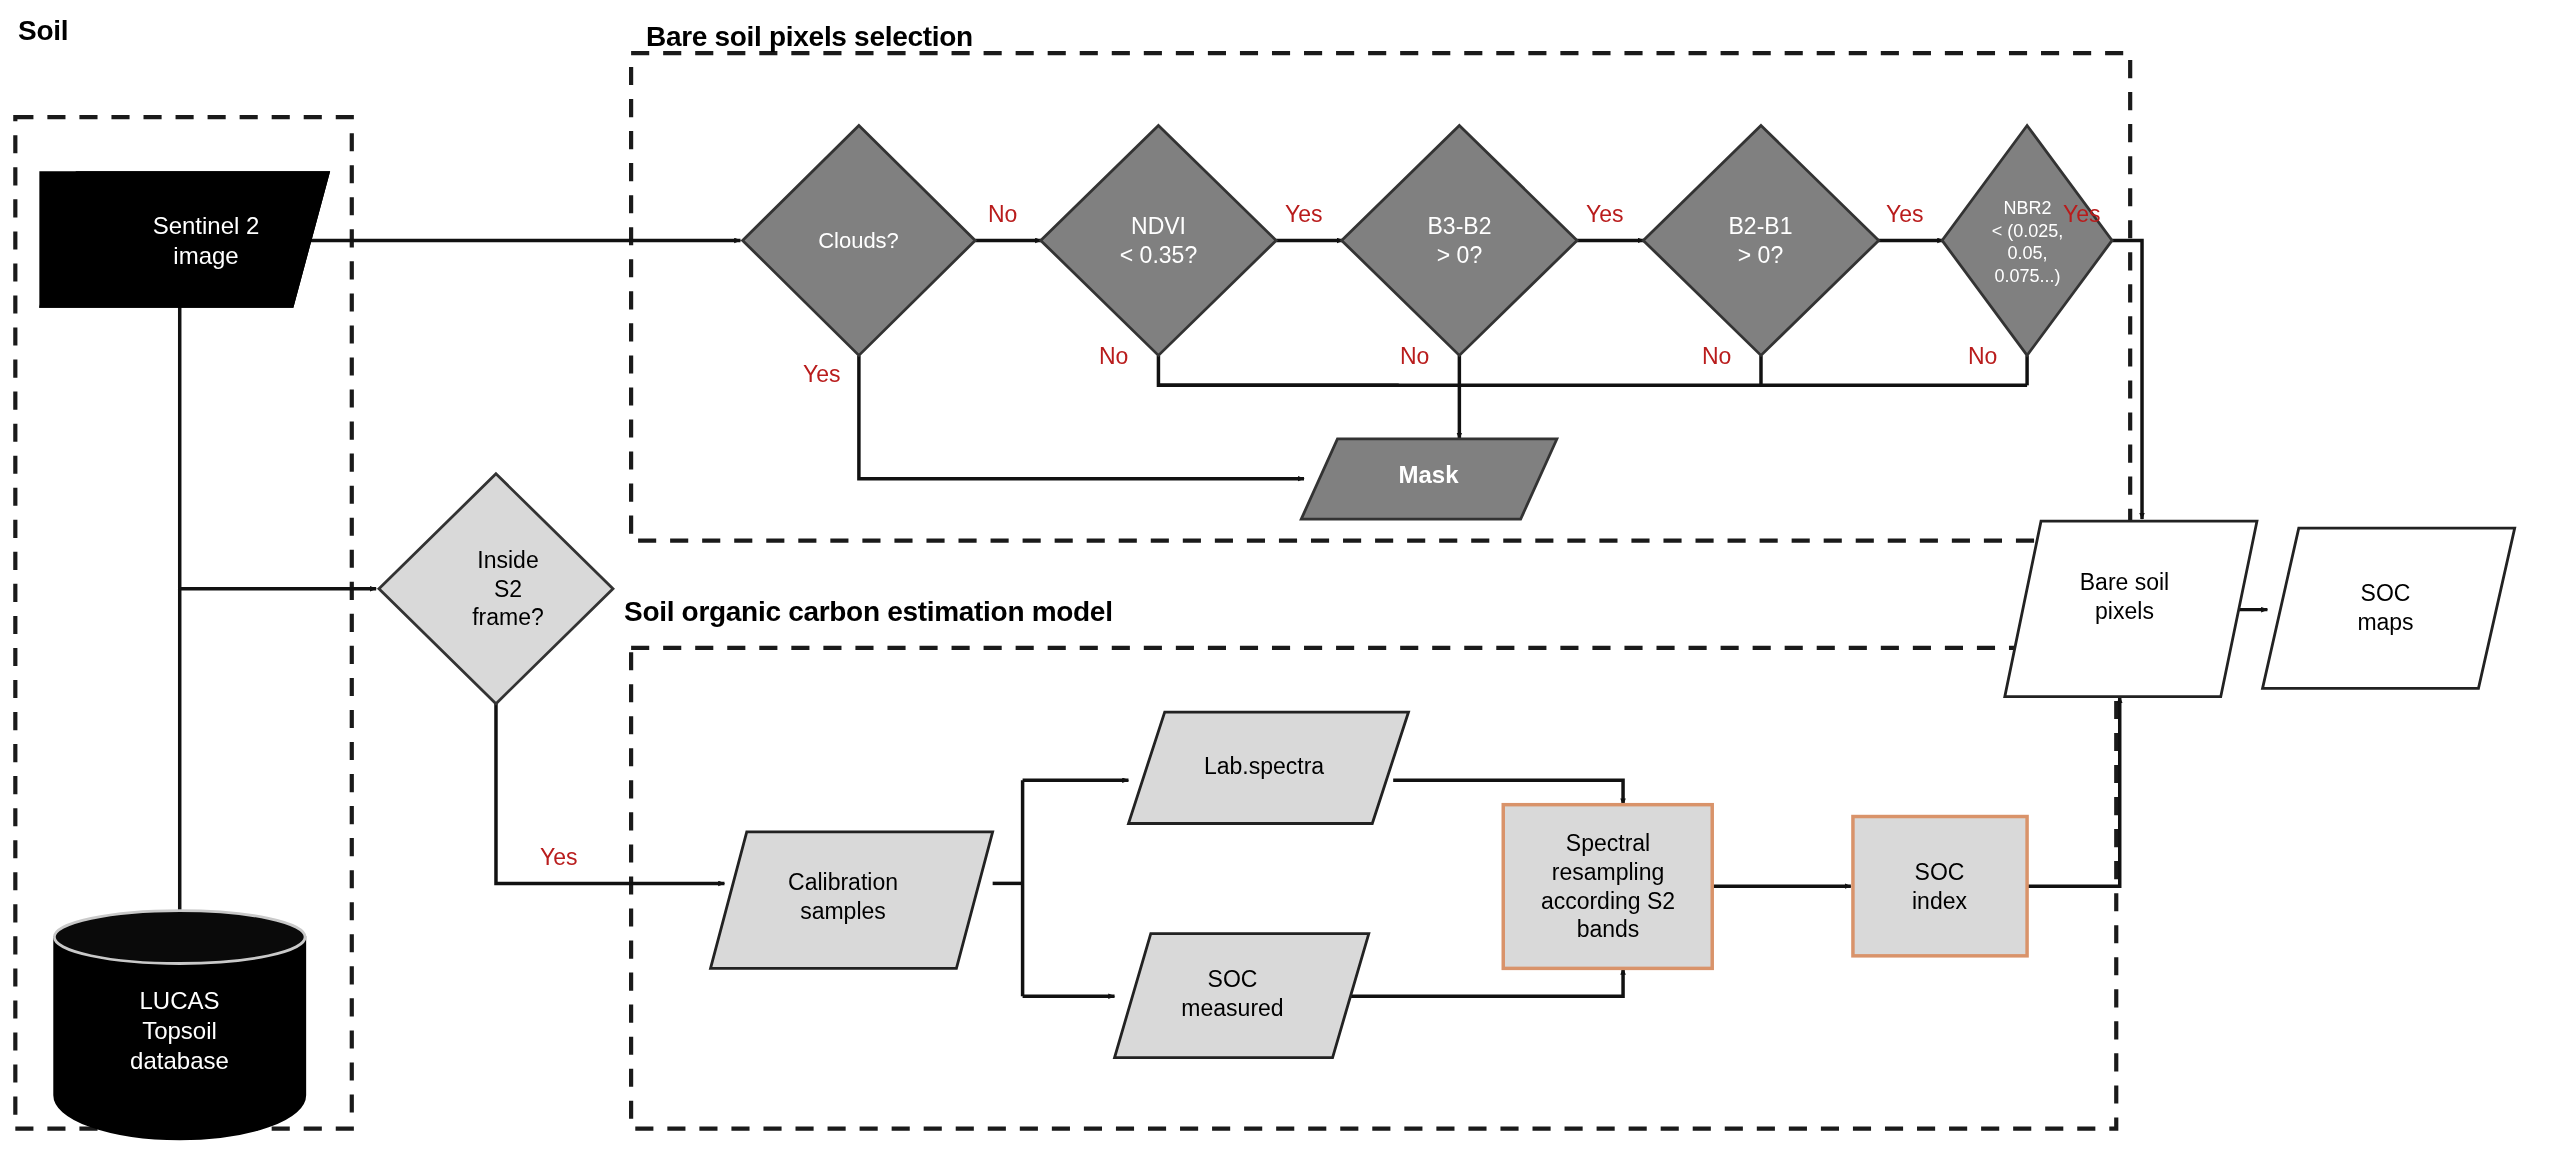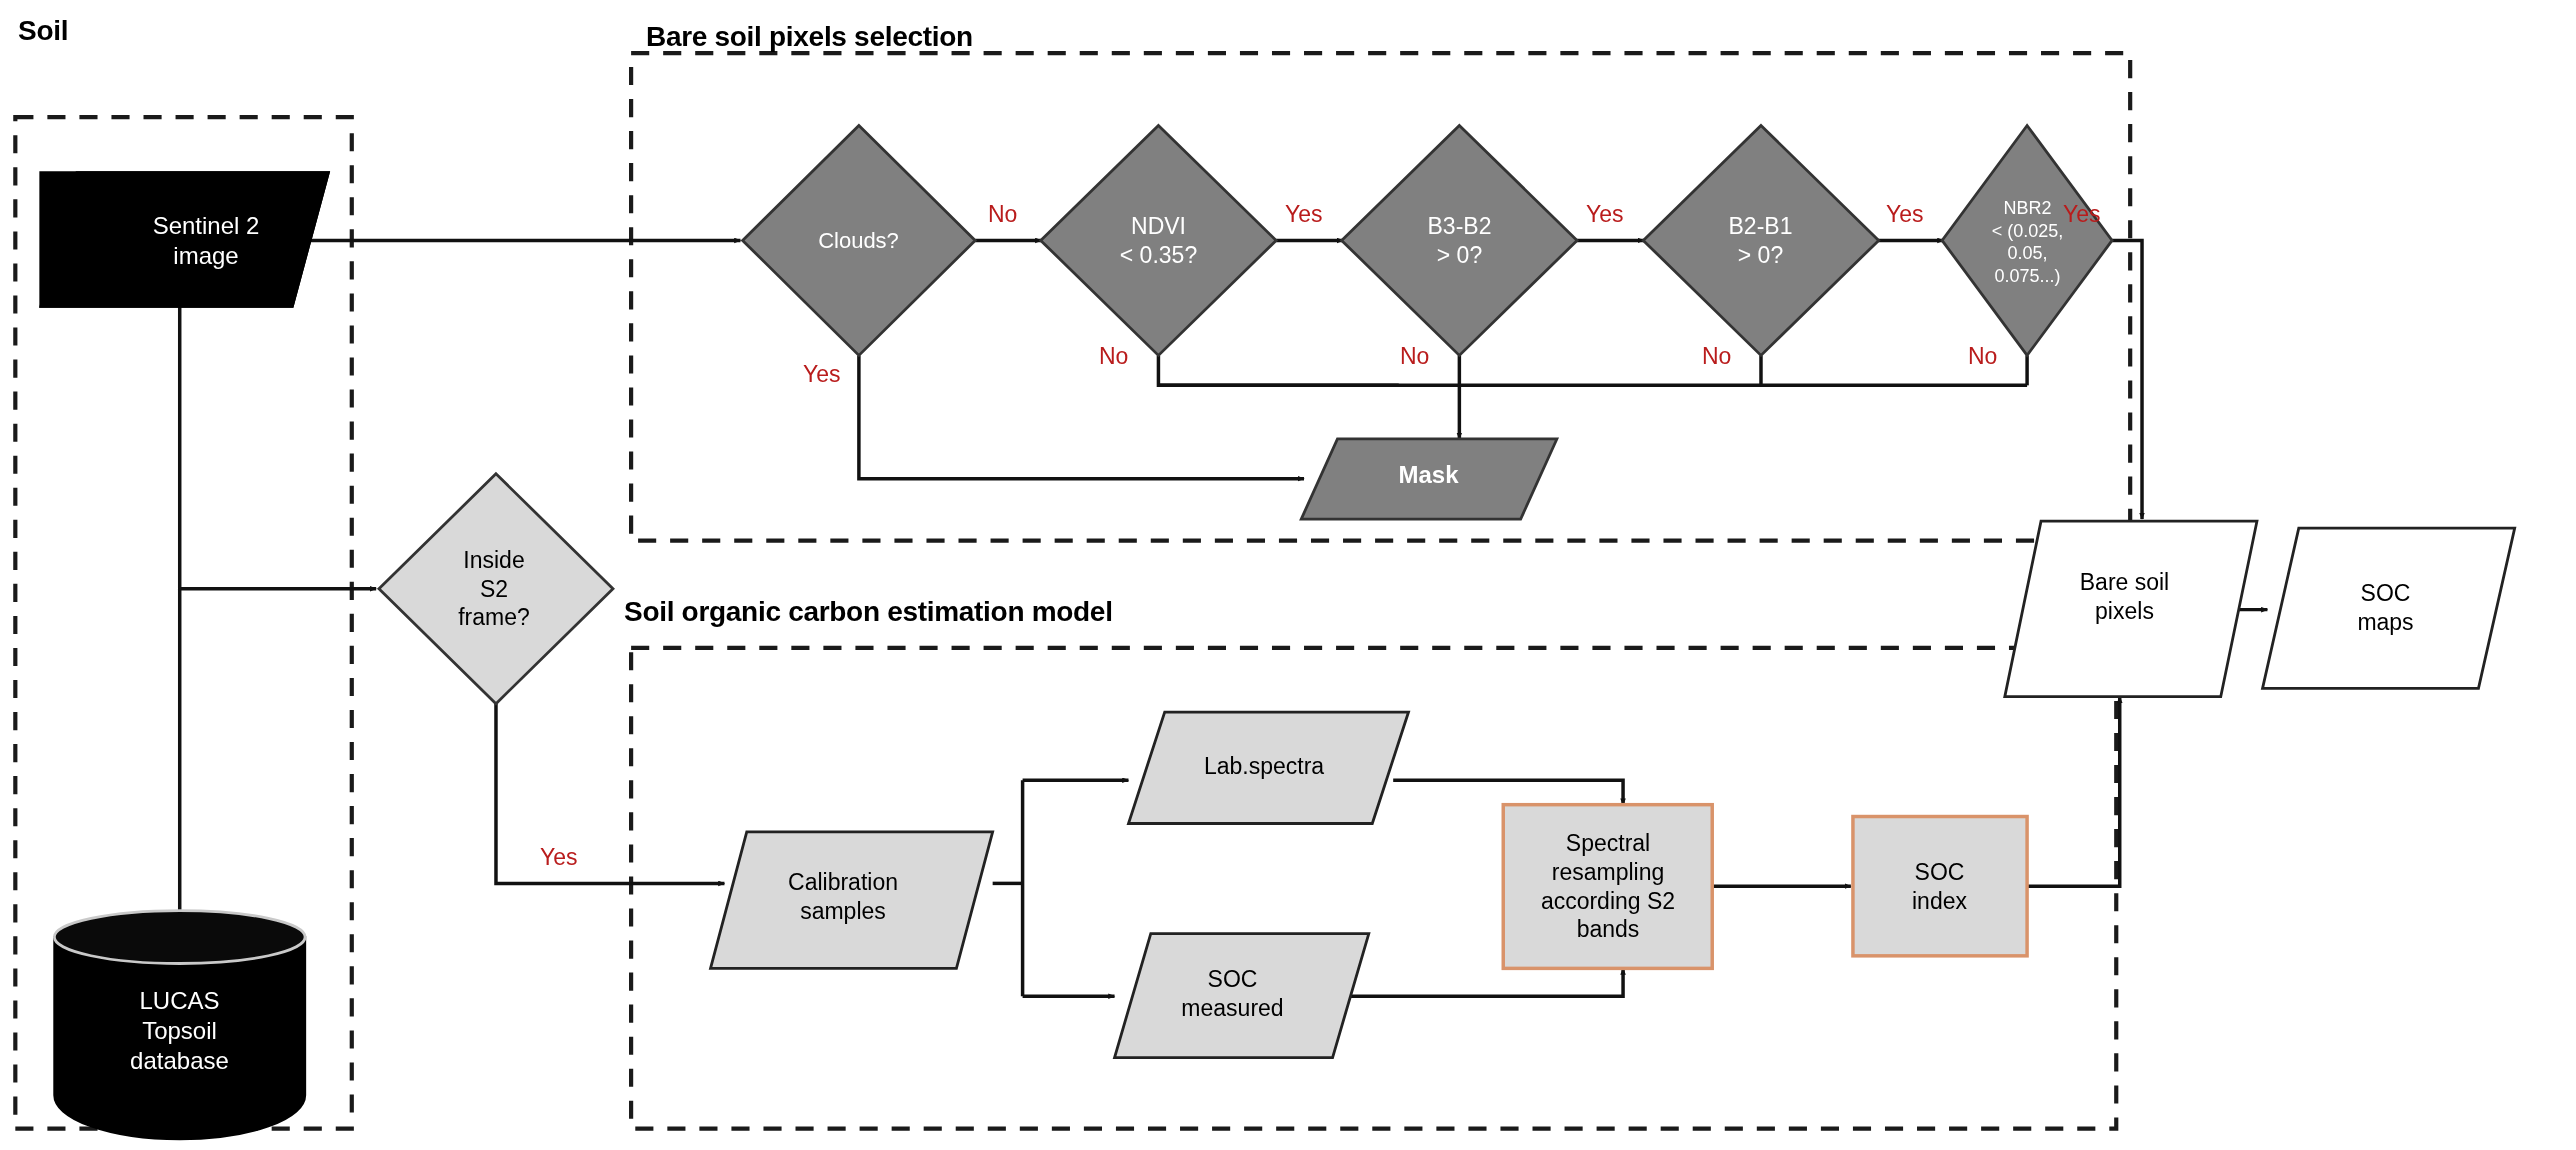--- a/index.html
+++ b/index.html
@@ -161,21 +161,21 @@
   <div class="grp-title" style="left:646px; top:13px;margin-top:8px;">Bare soil pixels selection</div>
   <div class="grp-title" style="left:624px; top:596px;">Soil organic carbon estimation model</div>
 
   <div class="nodelabel lbl-white fs-34" style="left:70px; top:180px; width:272px; height:122px;">Sentinel 2
 image</div>
 
   <div class="nodelabel lbl-white fs-34" style="left:61px; top:968px; width:237px; height:125px;">LUCAS
 Topsoil
 database</div>
 
-  <div class="nodelabel lbl-black fs-33" style="left:416px; top:521px; width:156px; height:136px;text-align:center;">Inside
+  <div class="nodelabel lbl-black fs-33" style="left:430px; top:521px; width:156px; height:136px;text-align:center;">Inside
 S2
 frame?</div>
 
   <div class="nodelabel lbl-white fs-32" style="left:775px; top:209px; width:167px; height:64px;">Clouds?</div>
 
   <div class="nodelabel lbl-white fs-33" style="left:1075px; top:189px; width:167px; height:103px;">NDVI
 &lt; 0.35?</div>
 
   <div class="nodelabel lbl-white fs-33" style="left:1376px; top:189px; width:167px; height:103px;">B3-B2
 &gt; 0?</div>

